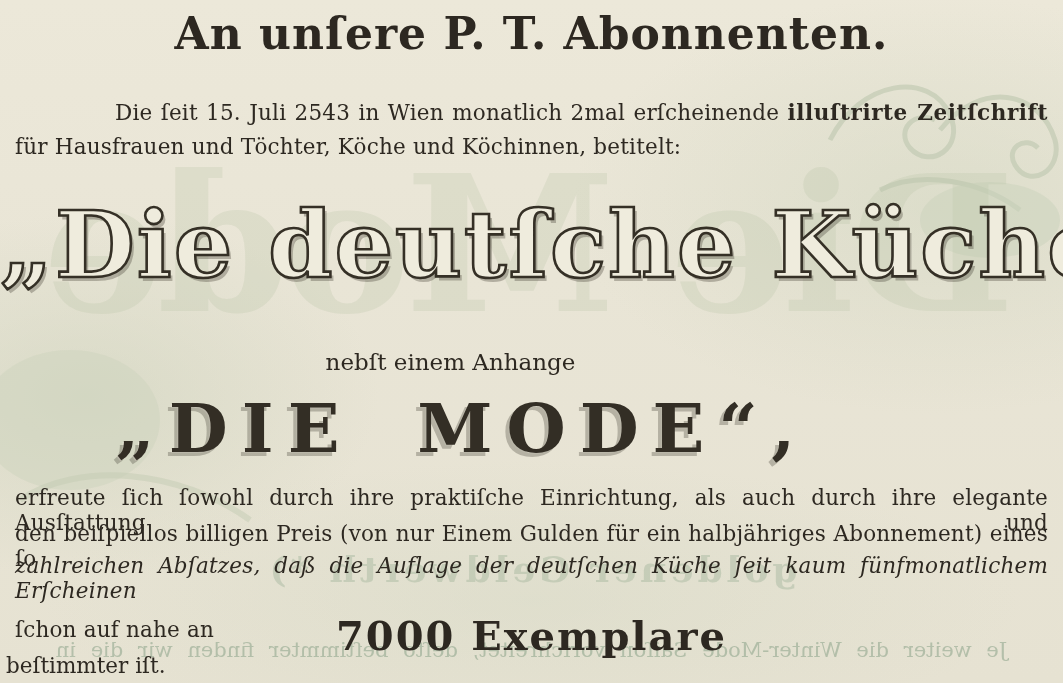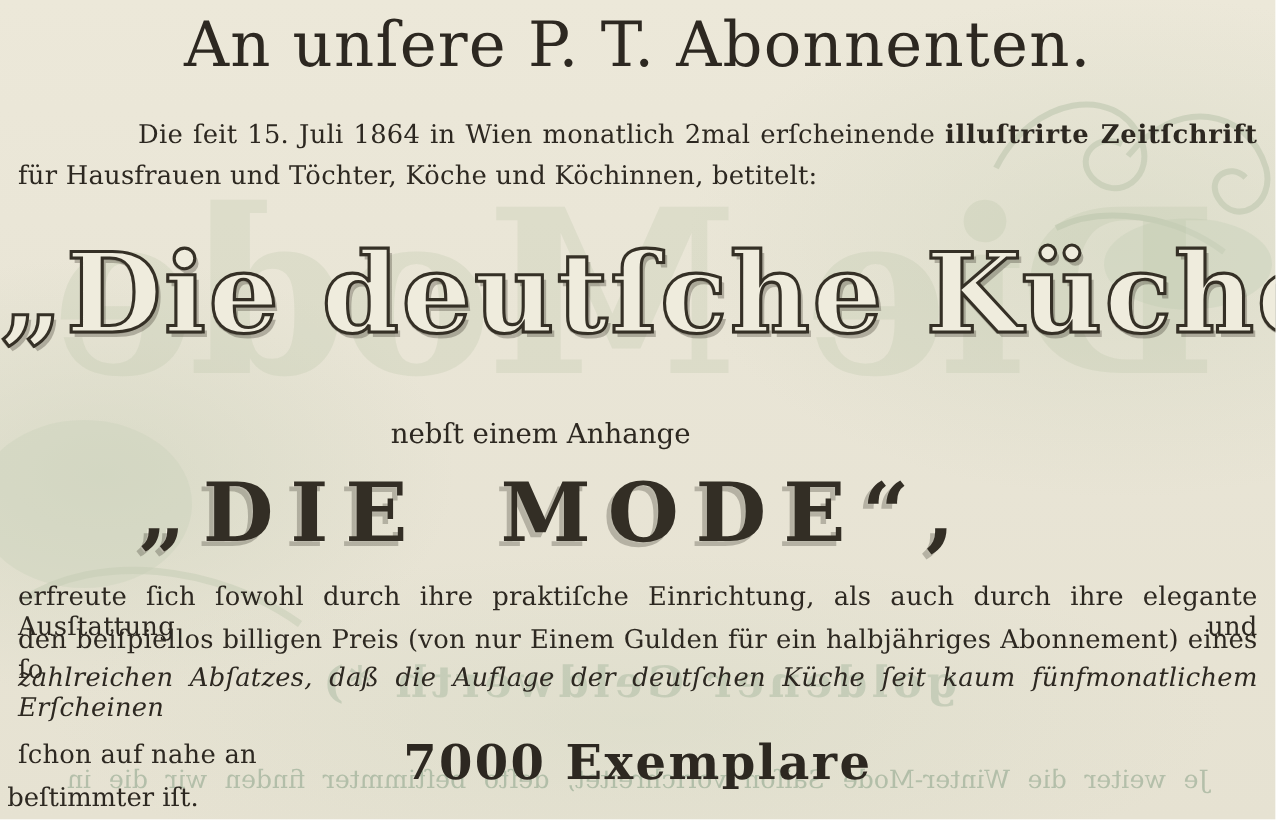--- a/index.html
+++ b/index.html
@@ -42,21 +42,21 @@
     color:rgba(139,162,137,.55);
     transform:scaleX(-1);
     filter:blur(.4px);
     text-align:center;
     word-spacing:8px;
   }
   
   .heading{
     left:0;top:8px;width:1063px;
     text-align:center;
-    font-size:52px;font-weight:normal;
+    font-size:44px;font-weight:bold;
     letter-spacing:1px;
   }
   .textline{
     left:15px;width:1033px;
     font-size:21.5px;
     letter-spacing:.2px;
   }
   .just{text-align:justify;text-align-last:justify;}
   .intro1{top:100px;padding-left:100px;width:933px;font-weight:500;}
   .intro1 .bold{font-weight:bold;letter-spacing:.6px;}
@@ -121,21 +121,21 @@
       <path d="M20 200 C 80 160, 180 170, 250 220" stroke="#c3cbb4" stroke-width="6" fill="none" opacity="0.5"></path>
     </svg>
     <div class="abs ghost-title">Die Mode</div>
     <div class="abs bleed-heading">goldener Geldwerth *)</div>
     <div class="abs bleed-line">Je weiter die Winter-Mode Saiſon vorſchreitet, deſto beſtimmter finden wir die in</div>
   </div>
 
   <div class="abs heading">An unſere P. T. Abonnenten.</div>
 
   <div class="abs textline just intro1">
-    <span>Die ſeit 15. Juli 1864 in Wien monatlich 2mal erſcheinende </span><span class="bold">illuſtrirte Zeitſchrift</span>
+    <span>Die ſeit 15. Juli 2543 in Wien monatlich 2mal erſcheinende </span><span class="bold">illuſtrirte Zeitſchrift</span>
   </div>
   <div class="abs textline intro2">für Hausfrauen und Töchter, Köche und Köchinnen, betitelt:</div>
 
   <div class="abs main-title">„Die deutſche Küche“,</div>
 
   <div class="abs connector">nebſt einem Anhange</div>
 
   <div class="abs appendix-title">„DIE MODE“,</div>
 
   <div class="abs textline just body1">erfreute ſich ſowohl durch ihre praktiſche Einrichtung, als auch durch ihre elegante Ausſtattung und</div>

